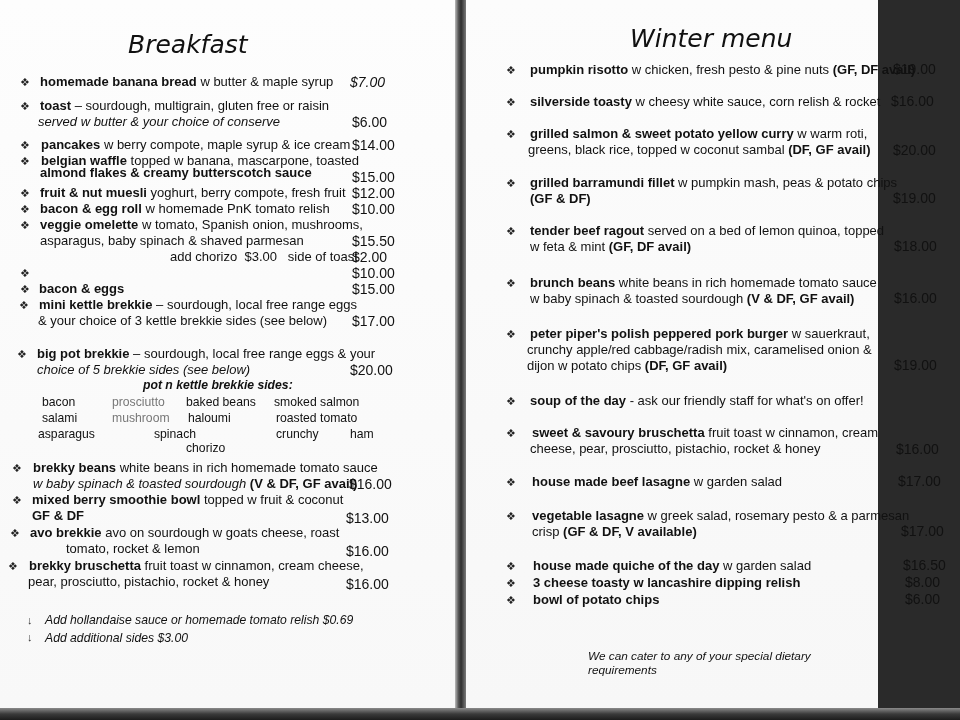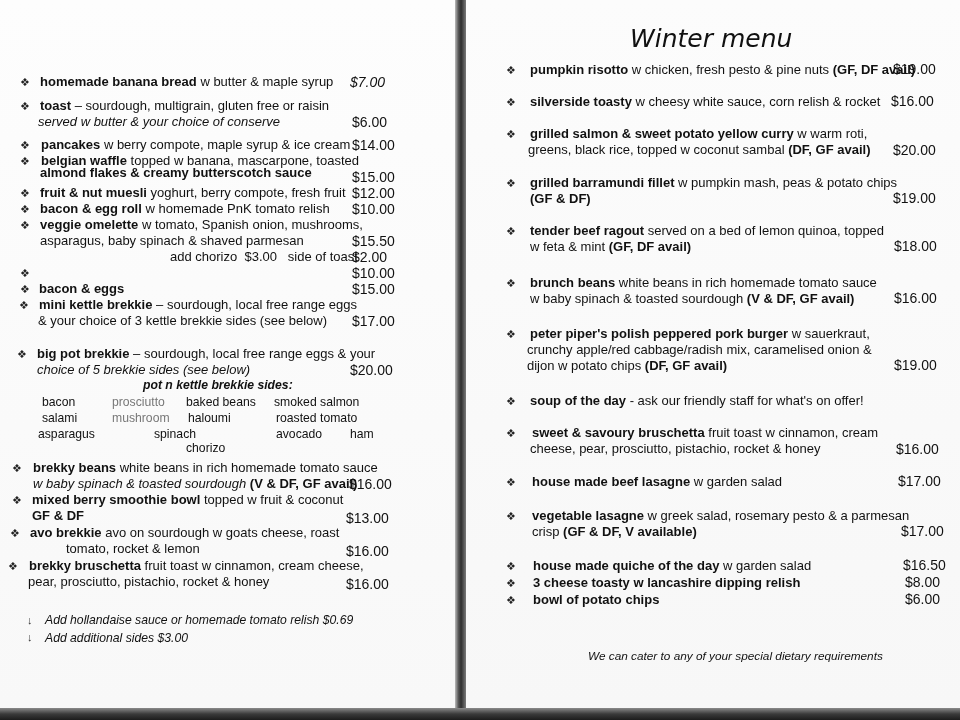--- a/index.html
+++ b/index.html
@@ -7,21 +7,21 @@
     width: 960px; height: 720px; overflow: hidden; position: relative;
     background: #2a2a2a;
     font-family: "Liberation Sans", sans-serif;
     color: #111;
   }
   .page {
     position: absolute; top: 0; background: #fbfbfb;
     height: 708px;
   }
   .page.left { left: 0; width: 455px; background: linear-gradient(180deg,#fdfdfd 0%,#f8f8f8 100%); }
-  .page.right { left: 466px; width: 494px; background: linear-gradient(180deg,#fcfcfc 0%,#f7f7f7 100%); }
+  .page.right { left: 466px; width: 412px; background: linear-gradient(180deg,#fcfcfc 0%,#f7f7f7 100%); }
   .spine {
     position: absolute; left: 455px; top: 0; width: 11px; height: 720px;
     background: linear-gradient(90deg,#bdbdbd 0%,#5a5a5a 30%,#2e2e2e 55%,#7a7a7a 100%);
   }
   .bottom-edge {
     position: absolute; left: 0; top: 708px; width: 960px; height: 12px;
     background: linear-gradient(180deg,#8a8a8a 0%,#3a3a3a 50%,#1c1c1c 100%);
   }
   .title {
     position: absolute; font-style: italic; font-size: 25px; color: #111;
@@ -35,20 +35,21 @@
   .sides-title { position: absolute; font-size: 12.2px; font-style: italic; font-weight: bold; }
   .side { position: absolute; font-size: 12.2px; }
   .addon { position: absolute; font-size: 12.2px; font-style: italic; white-space: nowrap; }
   .arrow { position: absolute; font-size: 11px; color: #333; }
   .footer { position: absolute; font-size: 11.8px; font-style: italic; }
 </style>
 </head>
 <body>
 
 <div class="page left">
+  <div class="title" style="left:128px;top:30px;">Breakfast</div>
 
   <span class="bullet" style="left:20px;top:76px;">❖</span>
   <div class="row" style="left:40px;top:74px;"><span class="b">homemade banana bread</span><span> w butter &amp; maple syrup</span></div>
   <div class="price" style="left:350px;top:74px;font-style:italic;">$7.00</div>
 
   <span class="bullet" style="left:20px;top:100px;">❖</span>
   <div class="row" style="left:40px;top:98px;"><span class="b">toast</span><span> – sourdough, multigrain, gluten free or raisin</span></div>
   <div class="row i" style="left:38px;top:114px;">served w butter &amp; your choice of conserve</div>
   <div class="price" style="left:352px;top:114px;">$6.00</div>
 
@@ -98,21 +99,21 @@
   <div class="side" style="left:112px;top:395px;color:#777;">prosciutto</div>
   <div class="side" style="left:186px;top:395px;">baked beans</div>
   <div class="side" style="left:274px;top:395px;">smoked salmon</div>
   <div class="side" style="left:42px;top:411px;">salami</div>
   <div class="side" style="left:112px;top:411px;color:#777;">mushroom</div>
   <div class="side" style="left:188px;top:411px;">haloumi</div>
   <div class="side" style="left:276px;top:411px;">roasted tomato</div>
   <div class="side" style="left:38px;top:427px;">asparagus</div>
   <div class="side" style="left:112px;top:427px;margin-left:42px;">spinach</div>
   <div class="side" style="left:186px;top:441px;">chorizo</div>
-  <div class="side" style="left:276px;top:427px;">avocado</div>
+  <div class="side" style="left:276px;top:427px;">crunchy</div>
   <div class="side" style="left:350px;top:427px;">ham</div>
 
   <span class="bullet" style="left:12px;top:462px;">❖</span>
   <div class="row" style="left:33px;top:460px;"><span class="b">brekky beans</span><span> white beans in rich homemade tomato sauce</span></div>
   <div class="row i" style="left:33px;top:476px;"><span>w baby spinach &amp; toasted sourdough</span><span class="b" style="font-style:normal;"> (V &amp; DF, GF avail)</span></div>
   <div class="price" style="left:349px;top:476px;">$16.00</div>
 
   <span class="bullet" style="left:12px;top:494px;">❖</span>
   <div class="row" style="left:32px;top:492px;"><span class="b">mixed berry smoothie bowl</span><span> topped w fruit &amp; coconut</span></div>
   <div class="row b" style="left:32px;top:508px;">GF &amp; DF</div>

